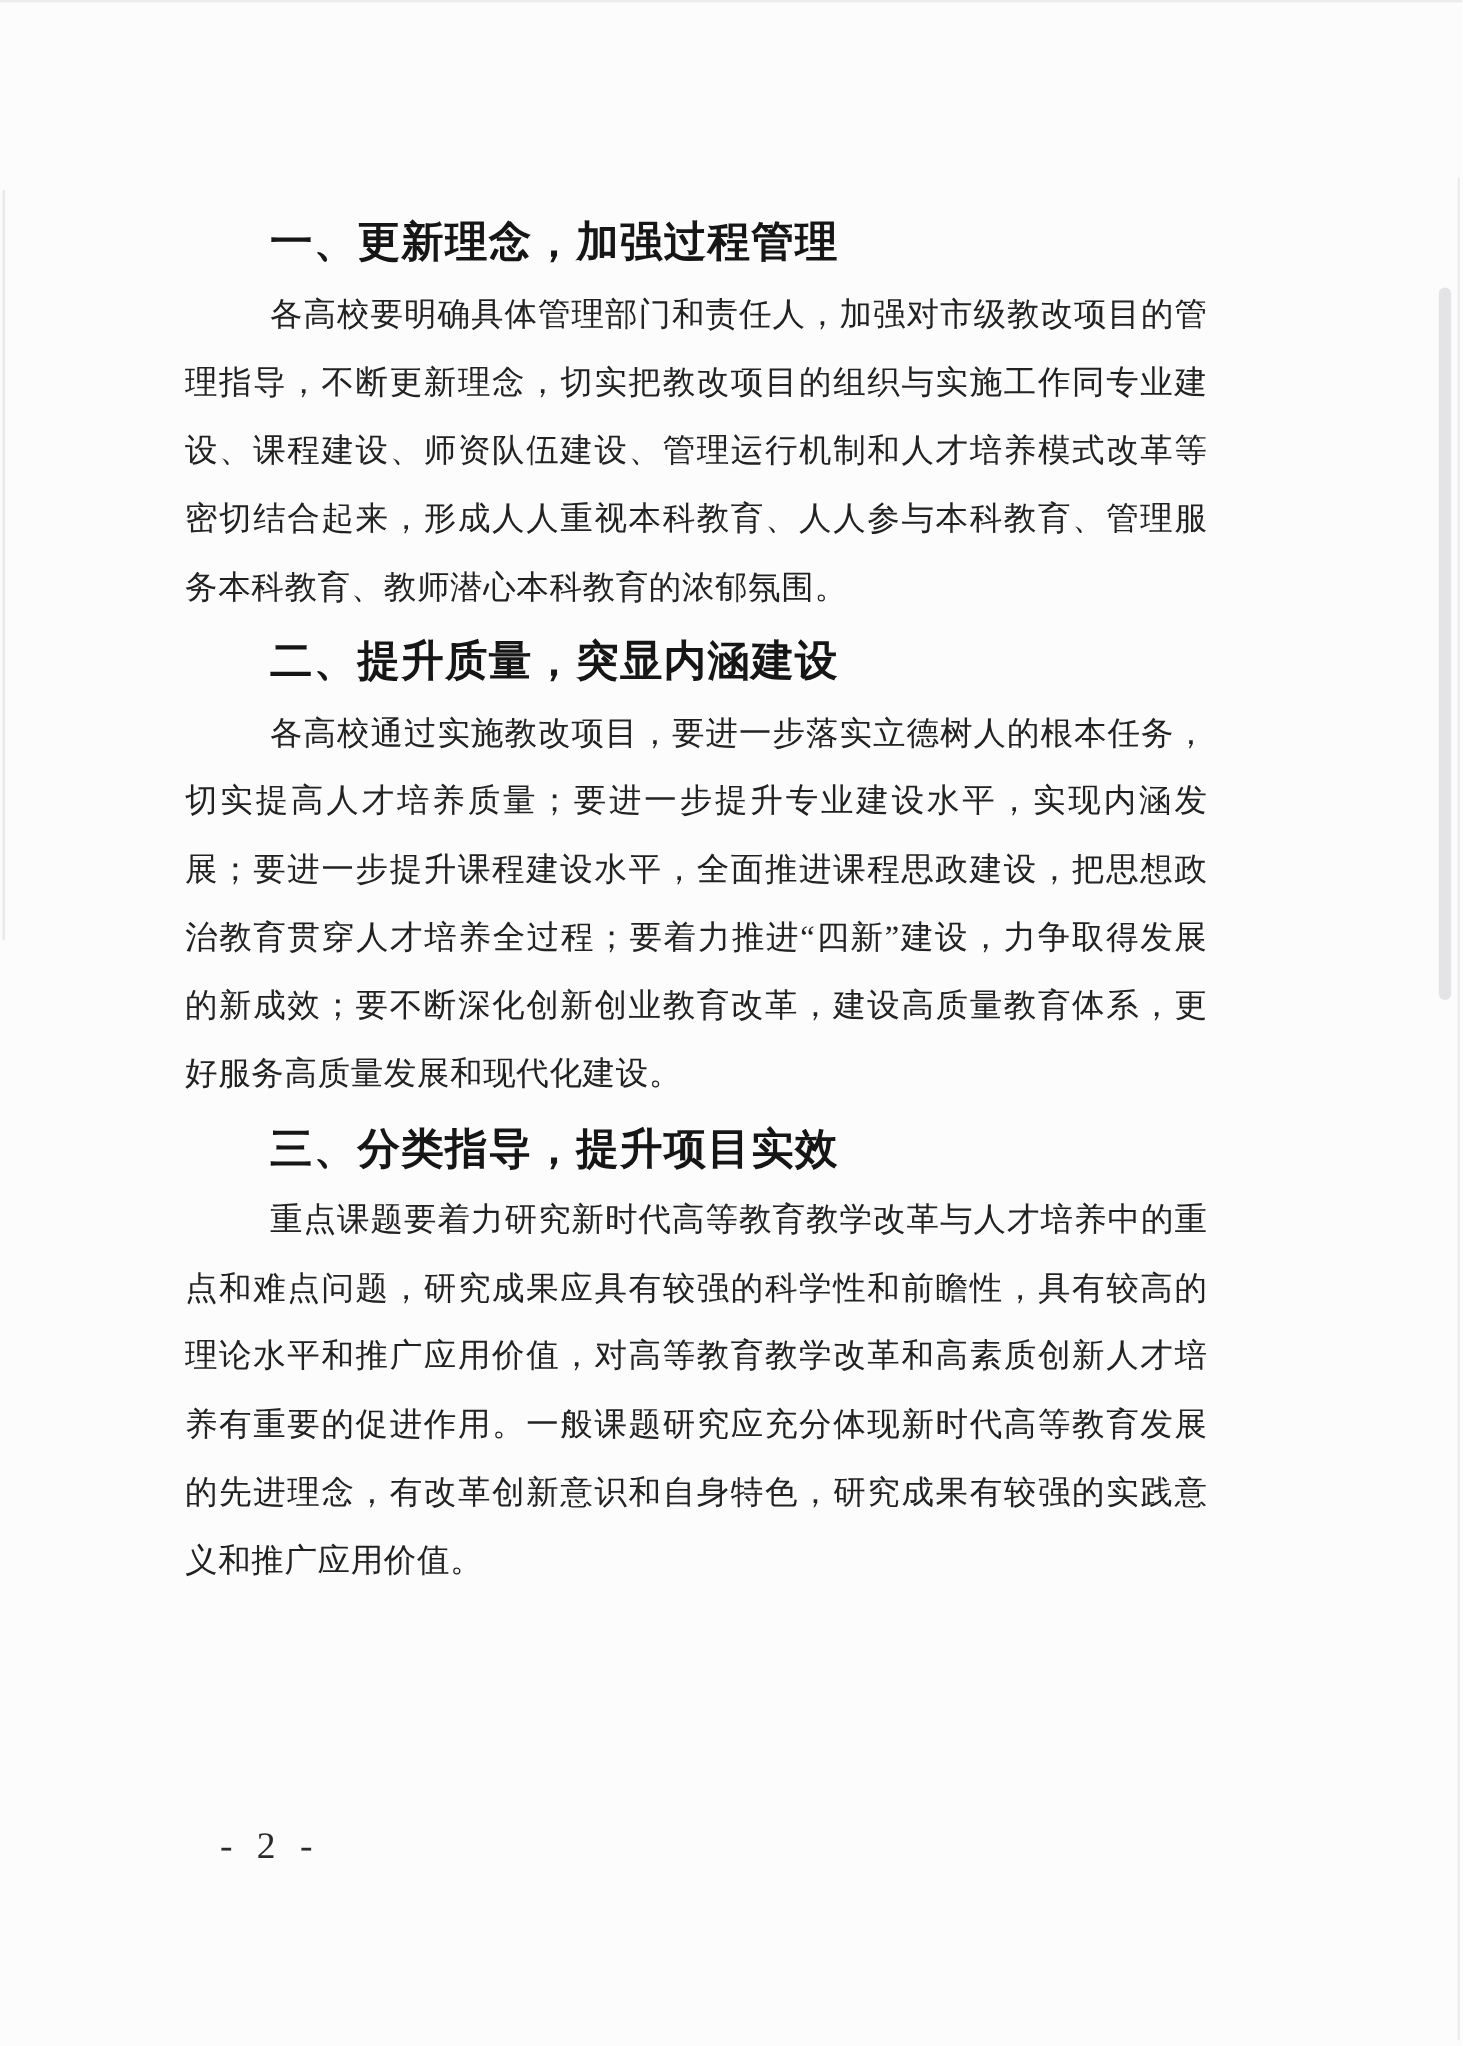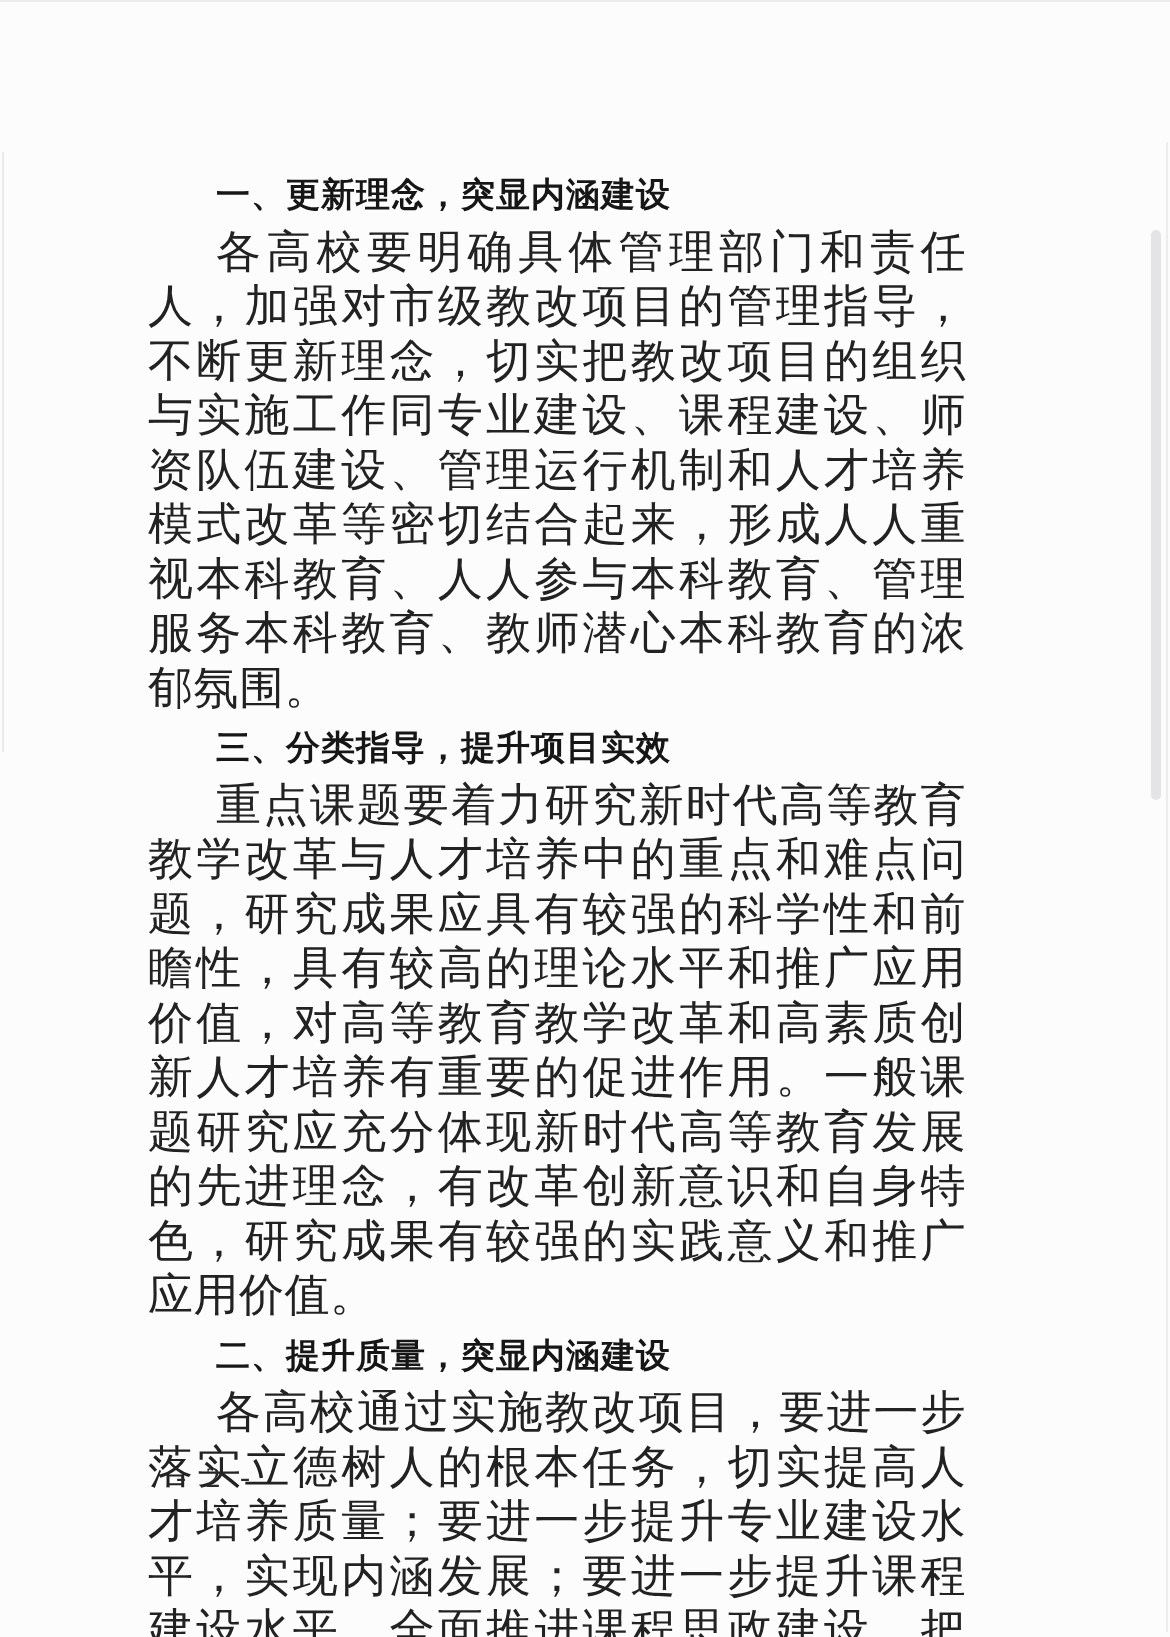--- a/index.html
+++ b/index.html
@@ -48,21 +48,21 @@
     padding-left: 68px;
     color: #161616;
     letter-spacing: 1px;
   }
   .section + .section .section-heading {
     margin-top: 5px;
   }
   .section-heading { margin-bottom: 3px; }
 
   .section-paragraph {
-    font-size: 45px;
+    font-size: 26px;
     line-height: 54.5px;
     text-align: justify;
     text-indent: 68px;
     color: #222222;
     letter-spacing: 0.5px;
   }
   .section-paragraph:empty { display: none; }
 
   .page-number {
     position: absolute;
@@ -89,32 +89,32 @@
 <body>
 
 <div class="viewer">
 
   <div class="edge-left"></div>
   <div class="edge-right"></div>
 
   <div class="content">
 
     <div class="section">
-      <div class="section-heading">一、更新理念，突显内涵建设</div>
+      <div class="section-heading">一、更新理念，加强过程管理</div>
       <p class="section-paragraph">各高校要明确具体管理部门和责任人，加强对市级教改项目的管理指导，不断更新理念，切实把教改项目的组织与实施工作同专业建设、课程建设、师资队伍建设、管理运行机制和人才培养模式改革等密切结合起来，形成人人重视本科教育、人人参与本科教育、管理服务本科教育、教师潜心本科教育的浓郁氛围。</p>
+    </div>
+
+    <div class="section">
+      <div class="section-heading">二、提升质量，突显内涵建设</div>
+      <p class="section-paragraph">各高校通过实施教改项目，要进一步落实立德树人的根本任务，切实提高人才培养质量；要进一步提升专业建设水平，实现内涵发展；要进一步提升课程建设水平，全面推进课程思政建设，把思想政治教育贯穿人才培养全过程；要着力推进“四新”建设，力争取得发展的新成效；要不断深化创新创业教育改革，建设高质量教育体系，更好服务高质量发展和现代化建设。</p>
     </div>
 
     <div class="section">
       <div class="section-heading">三、分类指导，提升项目实效</div>
       <p class="section-paragraph">重点课题要着力研究新时代高等教育教学改革与人才培养中的重点和难点问题，研究成果应具有较强的科学性和前瞻性，具有较高的理论水平和推广应用价值，对高等教育教学改革和高素质创新人才培养有重要的促进作用。一般课题研究应充分体现新时代高等教育发展的先进理念，有改革创新意识和自身特色，研究成果有较强的实践意义和推广应用价值。</p>
-    </div>
-
-    <div class="section">
-      <div class="section-heading">二、提升质量，突显内涵建设</div>
-      <p class="section-paragraph">各高校通过实施教改项目，要进一步落实立德树人的根本任务，切实提高人才培养质量；要进一步提升专业建设水平，实现内涵发展；要进一步提升课程建设水平，全面推进课程思政建设，把思想政治教育贯穿人才培养全过程；要着力推进“四新”建设，力争取得发展的新成效；要不断深化创新创业教育改革，建设高质量教育体系，更好服务高质量发展和现代化建设。</p>
     </div>
 
 
   </div>
 
   <div class="page-number">- 2 -</div>
 
   <div class="scrollbar-thumb"></div>
 
 </div>

